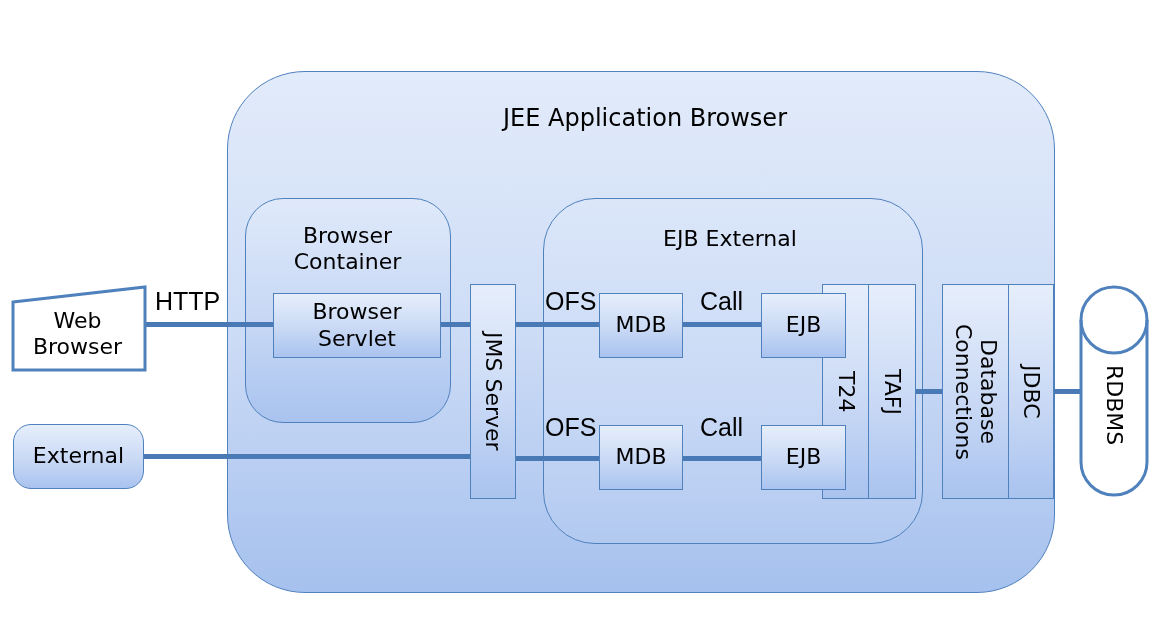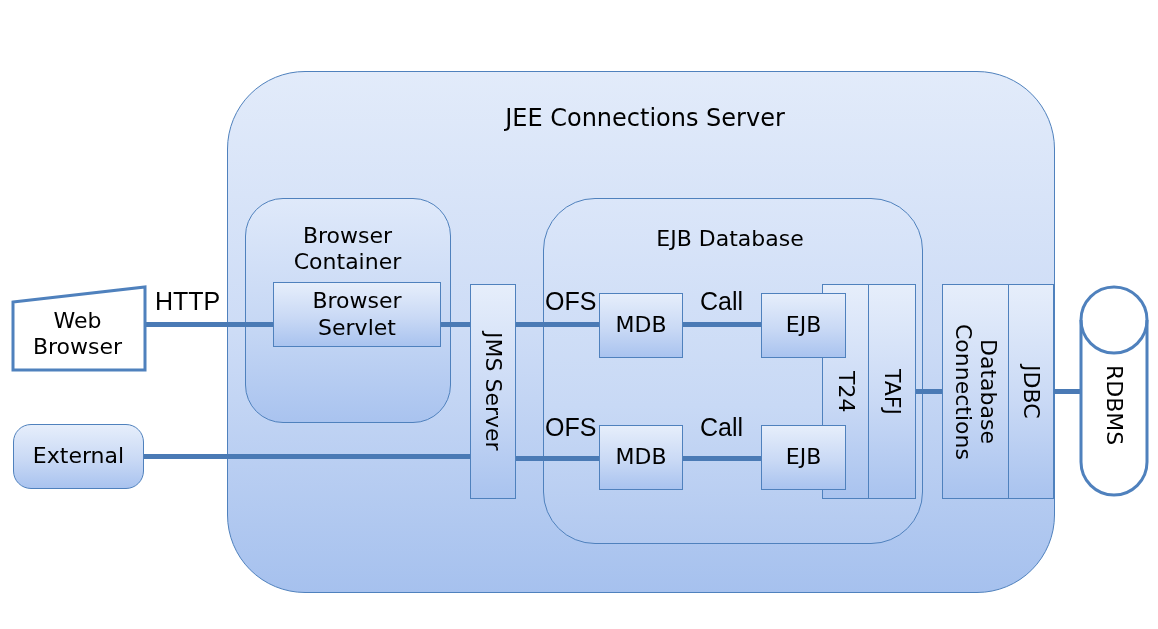--- a/index.html
+++ b/index.html
@@ -15,29 +15,29 @@
   .vtext { writing-mode:vertical-rl; font-size:22px; line-height:1.15; text-align:center;
            display:flex; align-items:center; justify-content:center; }
   .line { background:#4a7ab5; height:5px; }
   .lbl { font-family:"Liberation Sans", sans-serif; font-size:25px; }
   .title { font-size:24px; }
 </style>
 </head>
 <body>
 
 <div class="abs gradbig" style="left:227px;top:71px;width:828px;height:522px;border-radius:78px;"></div>
-<div class="abs title" style="left:500px;top:104px;width:290px;text-align:center;">JEE Connections Server</div>
+<div class="abs title" style="left:500px;top:104px;width:290px;text-align:center;">JEE Application Browser</div>
 
 <div class="abs grad" style="left:245px;top:198px;width:206px;height:225px;border-radius:38px;
             background:linear-gradient(to bottom,#dfe9fa 0%,#c4d6f4 60%,#a9c3ef 100%);"></div>
 <div class="abs box" style="left:270px;top:214px;width:155px;height:70px;white-space:normal;">Browser Container</div>
 
 <div class="abs grad" style="left:543px;top:198px;width:380px;height:346px;border-radius:52px;
             background:linear-gradient(to bottom,#dbe6f9 0%,#c8d9f5 60%,#b2c9f0 100%);"></div>
-<div class="abs title" style="left:620px;top:226px;width:220px;text-align:center;font-size:22px;">EJB Database</div>
+<div class="abs title" style="left:620px;top:226px;width:220px;text-align:center;font-size:22px;">EJB External</div>
 
 <div class="abs line" style="left:145px;top:322px;width:130px;"></div>
 <div class="abs line" style="left:440px;top:322px;width:32px;"></div>
 <div class="abs line" style="left:514px;top:322px;width:86px;"></div>
 <div class="abs line" style="left:682px;top:322px;width:80px;"></div>
 <div class="abs line" style="left:143px;top:454px;width:328px;"></div>
 <div class="abs line" style="left:514px;top:456px;width:86px;"></div>
 <div class="abs line" style="left:682px;top:456px;width:80px;"></div>
 <div class="abs line" style="left:915px;top:389px;width:28px;"></div>
 <div class="abs line" style="left:1053px;top:389px;width:30px;"></div>
@@ -48,21 +48,21 @@
 <div class="abs lbl" style="left:700px;top:287px;">Call</div>
 <div class="abs lbl" style="left:700px;top:413px;">Call</div>
 
 <svg class="abs" style="left:10px;top:282px;" width="140" height="92">
   <polygon points="3,20 135,5 135,88 3,88" fill="#ffffff" stroke="#4f81bd" stroke-width="3"></polygon>
 </svg>
 <div class="abs box" style="left:20px;top:298px;width:115px;height:72px;">Web Browser</div>
 
 <div class="abs grad box" style="left:13px;top:424px;width:131px;height:65px;border-radius:18px;">External</div>
 
-<div class="abs grad box" style="left:273px;top:282px;width:168px;height:65px;padding:0 20px;">Browser Servlet</div>
+<div class="abs grad box" style="left:273px;top:293px;width:168px;height:65px;padding:0 20px;">Browser Servlet</div>
 
 <div class="abs grad vtext" style="left:470px;top:284px;width:46px;height:215px;">JMS Server</div>
 
 <div class="abs grad box" style="left:599px;top:293px;width:84px;height:65px;">MDB</div>
 <div class="abs grad box" style="left:599px;top:425px;width:84px;height:65px;">MDB</div>
 
 <div class="abs grad vtext" style="left:822px;top:284px;width:48px;height:215px;padding-left:0;justify-content:center;">T24</div>
 <div class="abs grad vtext" style="left:868px;top:284px;width:48px;height:215px;">TAFJ</div>
 
 <div class="abs grad box" style="left:761px;top:293px;width:85px;height:65px;">EJB</div>

